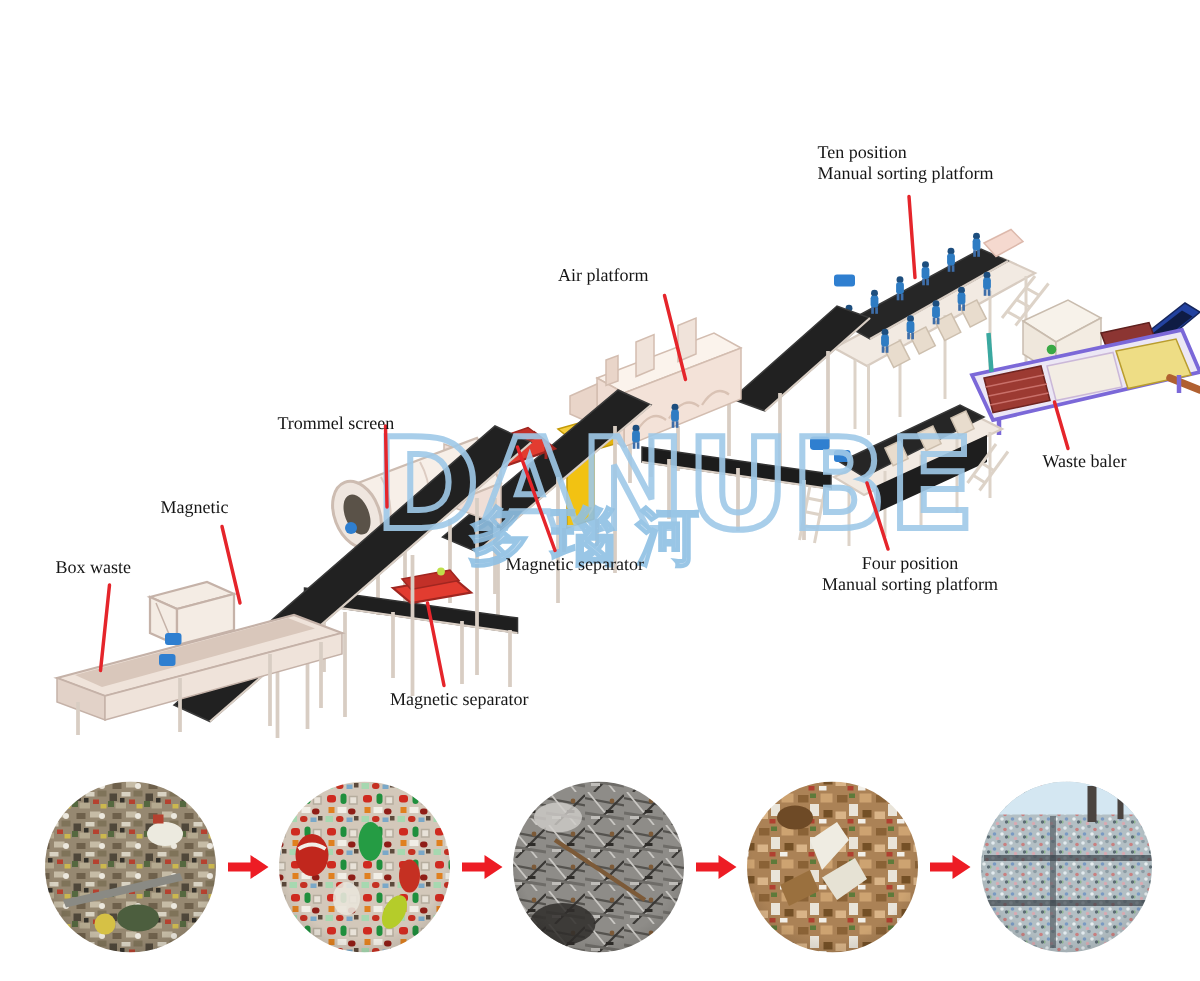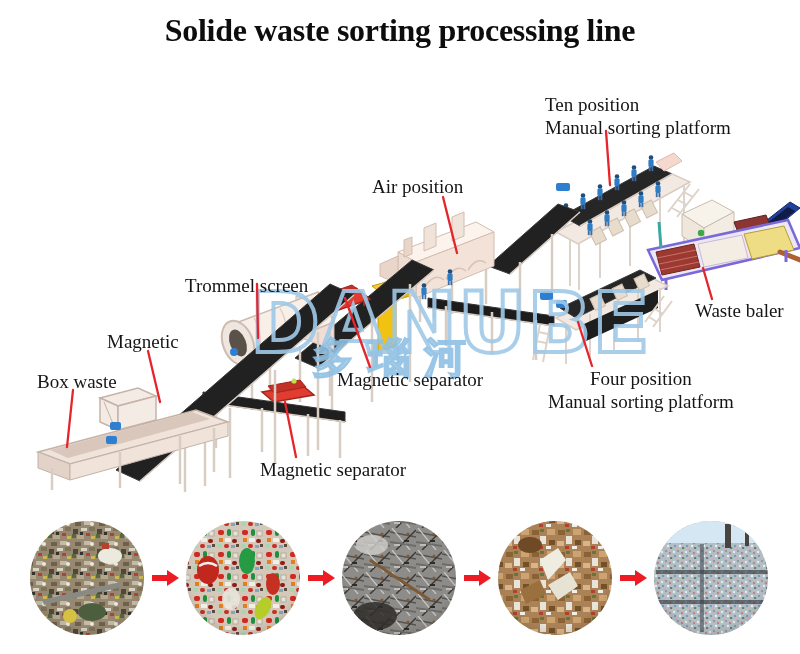--- a/index.html
+++ b/index.html
@@ -1,43 +1,42 @@
 <!DOCTYPE html>
 <html><head>
 <meta charset="utf-8">
 <style>
   html,body{margin:0;padding:0;background:#fff;}
   .stage{position:relative;width:800px;height:654px;background:#fff;overflow:hidden;
          font-family:"Liberation Serif",serif;}
   .title{position:absolute;top:12px;left:50%;transform:translateX(-50%);
          font-size:32px;font-weight:700;color:#0d0d0d;white-space:nowrap;
          letter-spacing:-0.3px;font-family:"Liberation Serif",serif;}
-  .lbl{position:absolute;font-size:19px;line-height:1.2;color:#151515;
+  .lbl{position:absolute;font-size:12px;line-height:1.2;color:#151515;
        white-space:pre-line;z-index:3;}
   .lbl-ten{left:545px;top:94px;}
   .lbl-air{left:372px;top:176px;}
   .lbl-trommel{left:185px;top:264px;margin-top:11px;}
   .lbl-conveyor{left:107px;top:331px;}
   .lbl-box{left:37px;top:371px;}
   .lbl-mag1{left:337px;top:369px;}
   .lbl-baler{left:695px;top:300px;}
   .lbl-four{left:548px;top:368px;text-align:center;}
   .lbl-mag2{left:260px;top:459px;}
   svg.scene{position:absolute;left:0;top:0;z-index:1;}
 </style>
 </head>
 <body>
 
 <div class="stage">
 
-  <div class="title">Solide waste sorting processing line</div>
 
   <div class="lbl lbl-ten">Ten position
 Manual sorting platform</div>
-  <div class="lbl lbl-air">Air position</div>
+  <div class="lbl lbl-air">Air platform</div>
   <div class="lbl lbl-trommel">Trommel screen</div>
   <div class="lbl lbl-conveyor">Magnetic</div>
   <div class="lbl lbl-box">Box waste</div>
   <div class="lbl lbl-mag1">Magnetic separator</div>
   <div class="lbl lbl-baler">Waste baler</div>
   <div class="lbl lbl-four">Four position
 Manual sorting platform</div>
   <div class="lbl lbl-mag2">Magnetic separator</div>
 
   <svg class="scene" width="800" height="654" viewBox="0 0 800 654">

